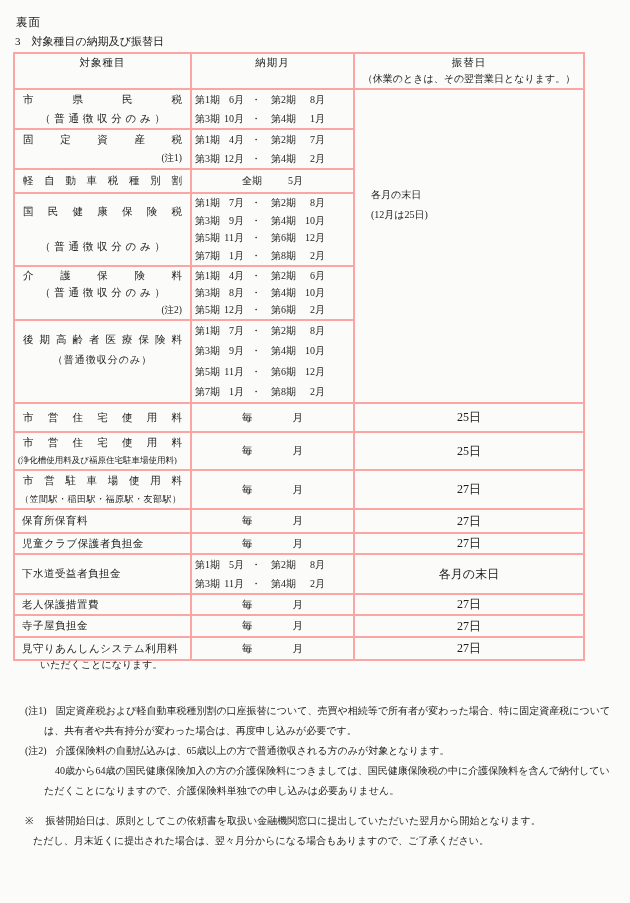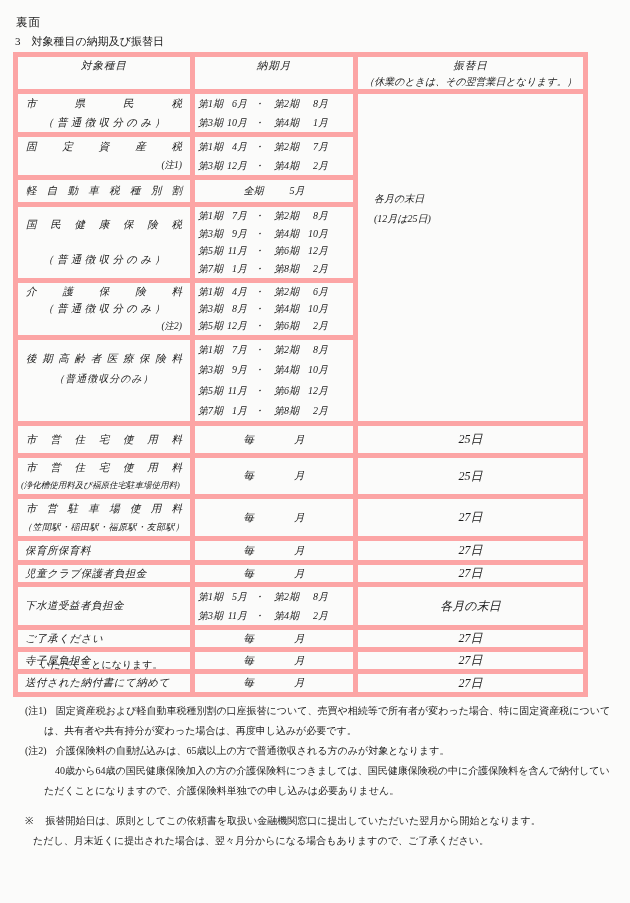--- a/index.html
+++ b/index.html
@@ -14,22 +14,22 @@
   .back-label { position:absolute; left:16px; top:15px; font-size:11.5px; letter-spacing:1px; }
   .section-heading { position:absolute; left:15px; top:34px; font-size:11px; }
   .section-heading .num { margin-right:11px; }
 
   table.fee-table {
     position:absolute; left:13px; top:52px;
     width:570px; border-collapse:collapse; table-layout:fixed;
     font-size:10.5px;
   }
   .fee-table td, .fee-table th {
-    border:5px solid #fca5a5; padding:0; vertical-align:middle;
-    font-weight:normal; overflow:hidden;font-style:italic;
+    border:2px solid #fca5a5; padding:0; vertical-align:middle;
+    font-weight:normal; overflow:hidden;
   }
   col.c1{width:177px;} col.c2{width:163px;} col.c3{width:230px;}
 
   
   tr.hdr { height:36px; }
   tr.hdr th { vertical-align:top; text-align:center; }
   .hdr-line1 { line-height:17px; letter-spacing:1px; }
   .hdr-note { line-height:15px; font-size:10px; letter-spacing:0; }
 
   
@@ -489,21 +489,21 @@
               <span class="p2">第4期</span>
               <span class="m2">2月</span>
             </div>
     </div>
         </td>
     <td class="tcell">各月の末日</td>
   </tr>
 
   <tr style="height:21px">
     <td>
-          <div class="plain-name">ご了承ください</div>
+          <div class="plain-name">老人保護措置費</div>
         </td>
     <td>
           <div class="ml-center">
             <span>毎</span>
             <span>月</span>
           </div>
         </td>
     <td class="tcell">27日</td>
   </tr>
 
@@ -515,21 +515,21 @@
           <div class="ml-center">
             <span>毎</span>
             <span>月</span>
           </div>
         </td>
     <td class="tcell">27日</td>
   </tr>
 
   <tr style="height:23px">
     <td>
-          <div class="plain-name">送付された納付書にて納めて</div>
+          <div class="plain-name">見守りあんしんシステム利用料</div>
         </td>
     <td>
           <div class="ml-center">
             <span>毎</span>
             <span>月</span>
           </div>
         </td>
     <td class="tcell">27日</td>
   </tr>
 </tbody>

